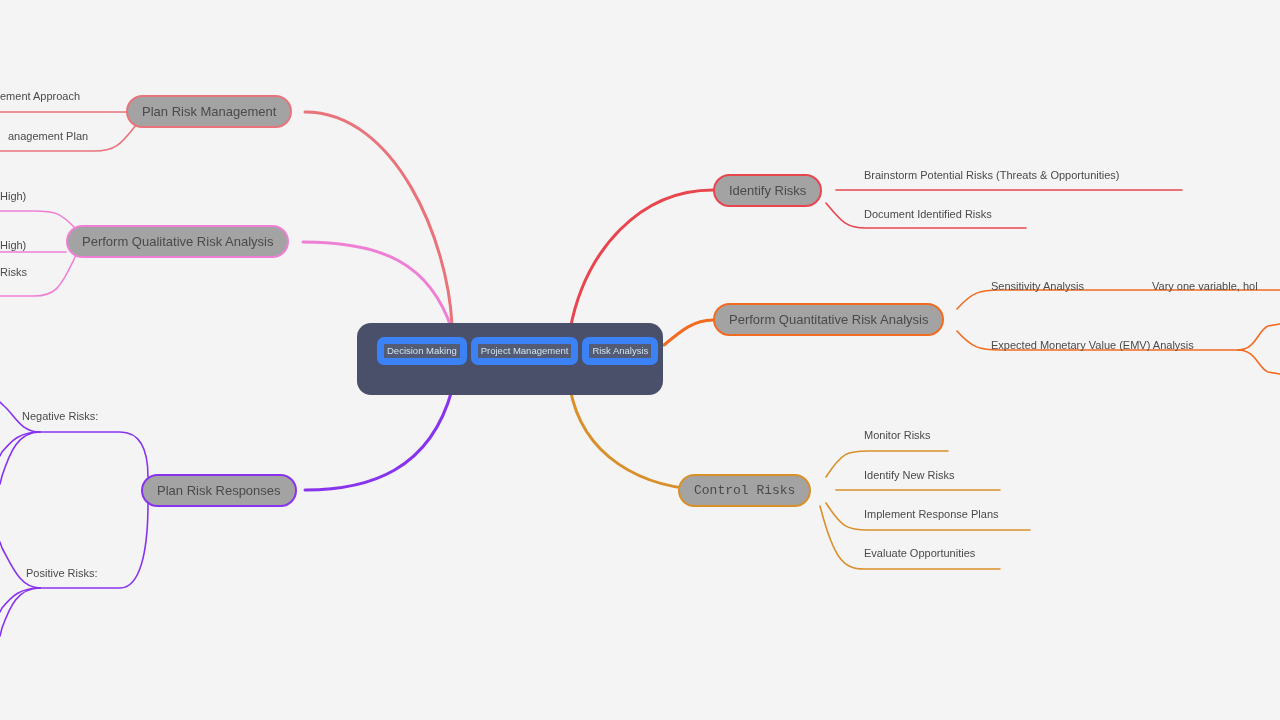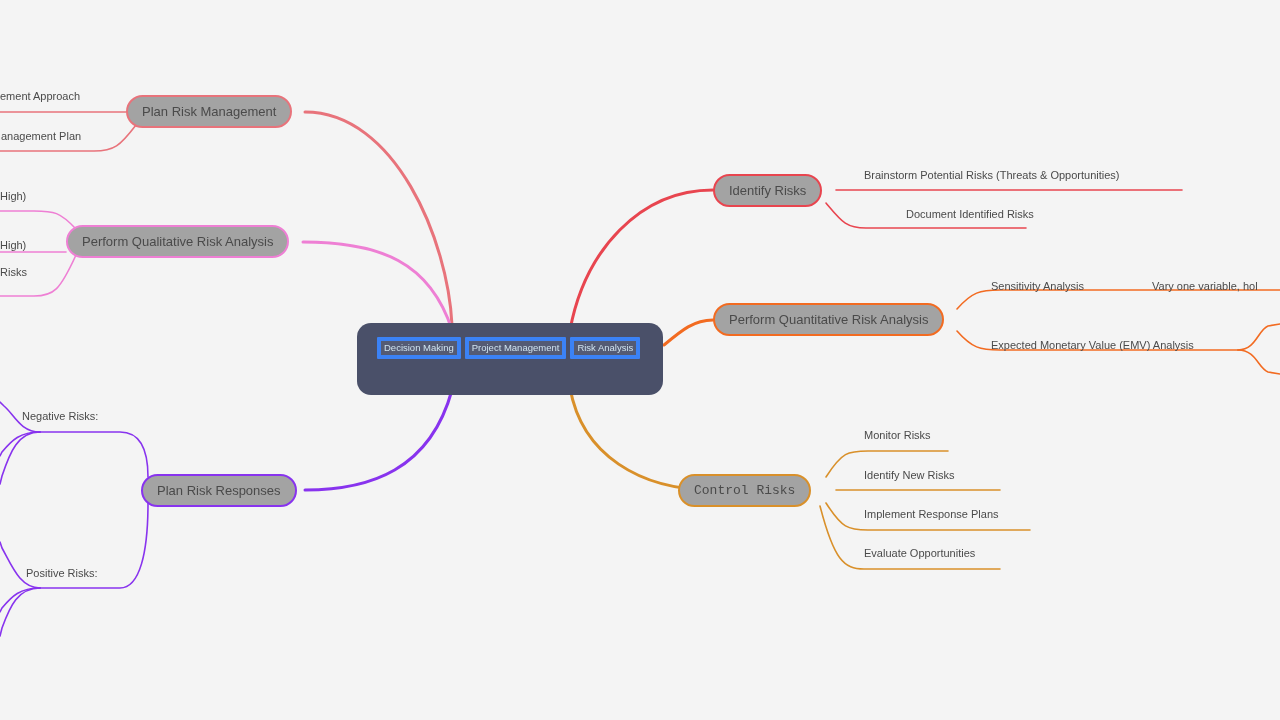--- a/index.html
+++ b/index.html
@@ -55,22 +55,22 @@
     line-height: 1;
   }
   .root-tags {
     display: flex;
     gap: 4px;
     margin-top: 5px;
   }
   .root-tag {
     font-size: 9.5px;
     color: #cfe3ef;
-    border: 4px solid #3b82f6;
-    border-radius: 1px;
+    border: 7px solid #3b82f6;
+    border-radius: 7px;
     padding: 1px 3px 2px 3px;
     background: #545b74;
     white-space: nowrap;
     line-height: 11px;
   }
   
   .pill {
     position: absolute;
     background: #a3a3a3;
     border-style: solid;
@@ -185,21 +185,21 @@
     <span>Perform Quantitative Risk Analysis</span>
   </div>
 
   <div class="pill" style="left:678px; top:474px; border-color:#d9902a;font-family:Liberation Mono, monospace;">
     <span>Control Risks</span>
   </div>
 
   <div class="leaf clipped-left" style="left:0px; top:88px;">
     <span>ement Approach</span>
   </div>
-  <div class="leaf clipped-left" style="left:1px; top:128px;">
+  <div class="leaf clipped-left" style="left:8px; top:128px;">
     <span>anagement Plan</span>
   </div>
 
   <div class="leaf clipped-left" style="left:0px; top:188px;">
     <span>High)</span>
   </div>
   <div class="leaf clipped-left" style="left:0px; top:237px;">
     <span>High)</span>
   </div>
   <div class="leaf clipped-left" style="left:0px; top:264px;">
@@ -209,21 +209,21 @@
   <div class="leaf" style="left:22px; top:408px;">
     <span>Negative Risks:</span>
   </div>
   <div class="leaf" style="left:26px; top:565px;">
     <span>Positive Risks:</span>
   </div>
 
   <div class="leaf" style="left:864px; top:167px;">
     <span>Brainstorm Potential Risks (Threats &amp; Opportunities)</span>
   </div>
-  <div class="leaf" style="left:864px; top:206px;margin-left:42px;">
+  <div class="leaf" style="left:864px; top:206px;">
     <span>Document Identified Risks</span>
   </div>
 
   <div class="leaf" style="left:991px; top:278px;">
     <span>Sensitivity Analysis</span>
   </div>
   <div class="leaf" style="left:1152px; top:278px;">
     <span>Vary one variable, hol</span>
   </div>
   <div class="leaf" style="left:991px; top:337px;">

